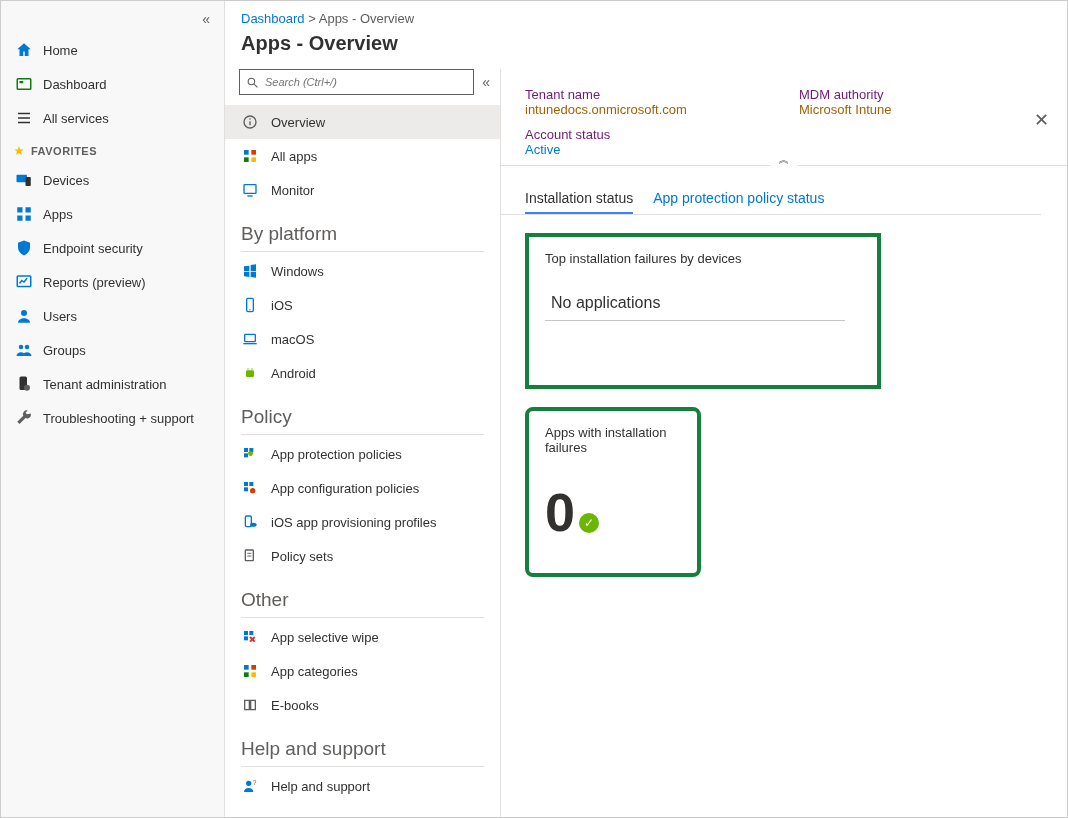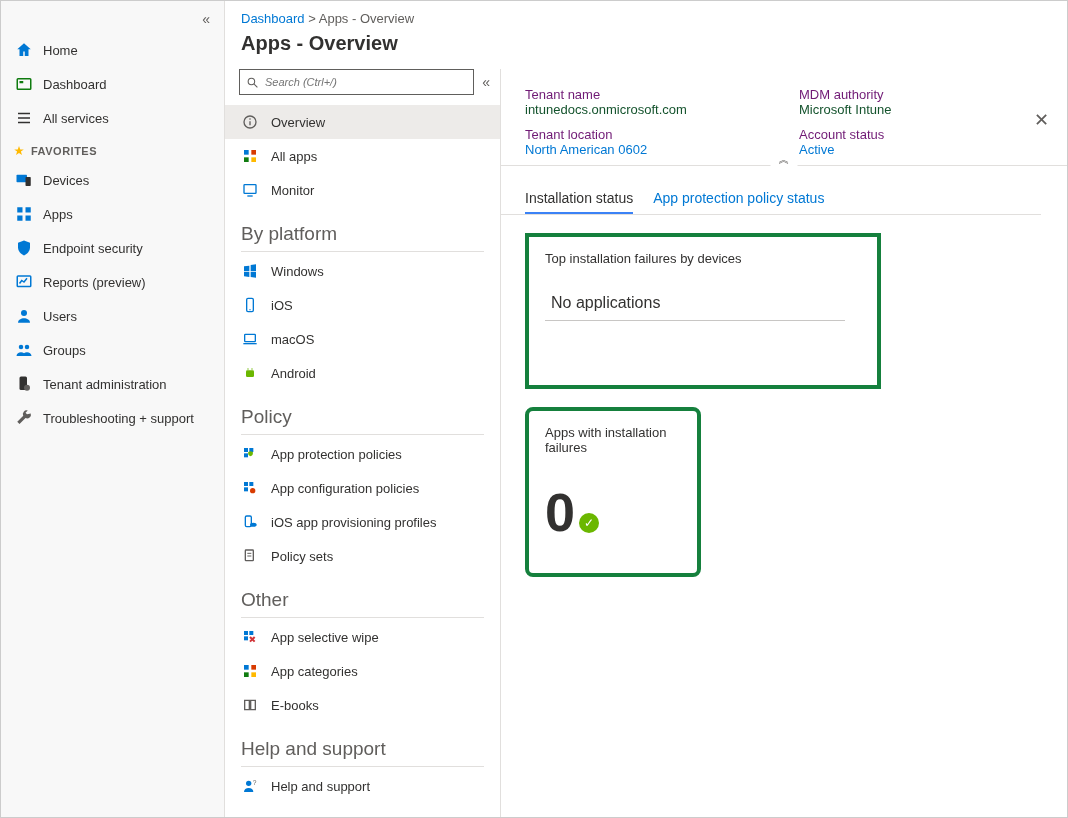--- a/index.html
+++ b/index.html
@@ -29,21 +29,21 @@
 .sub-item.active { background: #edebe9; }
 .sub-item .icon { width: 18px; height: 18px; display: inline-flex; align-items: center; justify-content: center; }
 .sub-group-title { padding: 16px 16px 2px; font-size: 19px; color: #605e5c; }
 .sub-divider { border: none; border-top: 1px solid #e1dfdd; margin: 4px 16px 2px; }
 
 
 .content { flex: 1; display: flex; flex-direction: column; position: relative; }
 .content .close { position: absolute; top: 40px; right: 18px; font-size: 18px; color: #605e5c; cursor: pointer; }
 .tenant-grid { display: grid; grid-template-columns: 1fr 1fr; column-gap: 30px; row-gap: 10px; padding: 18px 24px 8px; border-bottom: 1px solid #e1dfdd; position: relative; }
 .tenant-field .label { font-size: 13px; color: #701a75; }
-.tenant-field .value { font-size: 13px; color: #14532d; }
+.tenant-field .value { font-size: 13px; color: #a16207; }
 .tenant-field .value.link { color: #0078d4; }
 .expand-toggle { position: absolute; bottom: -2px; left: 50%; transform: translateX(-50%); background: #fff; padding: 0 8px; font-size: 11px; color: #605e5c; cursor: pointer; }
 
 .tabs { display: flex; gap: 20px; padding: 24px 24px 0; border-bottom: 1px solid #e1dfdd; width: 540px; }
 .tab { padding-bottom: 6px; cursor: pointer; font-size: 14px; }
 .tab.active { border-bottom: 2px solid #3b82f6; font-weight: 400; color: #323130; }
 .tab.inactive { color: #0078d4; }
 
 .card { border: 4px solid #15803d; margin: 18px 0 0 24px; padding: 14px 16px; }
 .card.wide { width: 356px; height: 156px; }
@@ -378,24 +378,20 @@
         <div class="tenant-grid">
           <div class="tenant-field">
             <div class="label">Tenant name</div>
             <div class="value">intunedocs.onmicrosoft.com</div>
           </div>
           <div class="tenant-field">
             <div class="label">MDM authority</div>
             <div class="value">Microsoft Intune</div>
           </div>
           <div class="tenant-field">
-            <div class="label">Tenant location</div>
-            <div class="value link">North American 0602</div>
-          </div>
-          <div class="tenant-field">
             <div class="label">Account status</div>
             <div class="value link">Active</div>
           </div>
           <span class="expand-toggle">︽</span>
         </div>
 
         <div class="tabs">
           <div class="tab active">Installation status</div>
           <div class="tab inactive">App protection policy status</div>
         </div>

